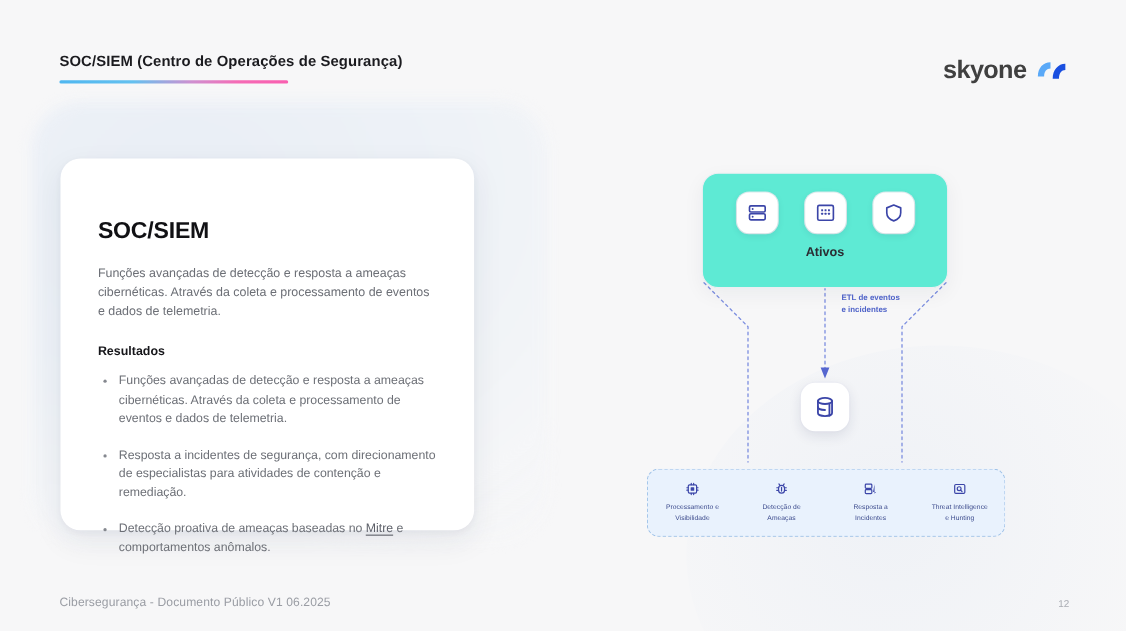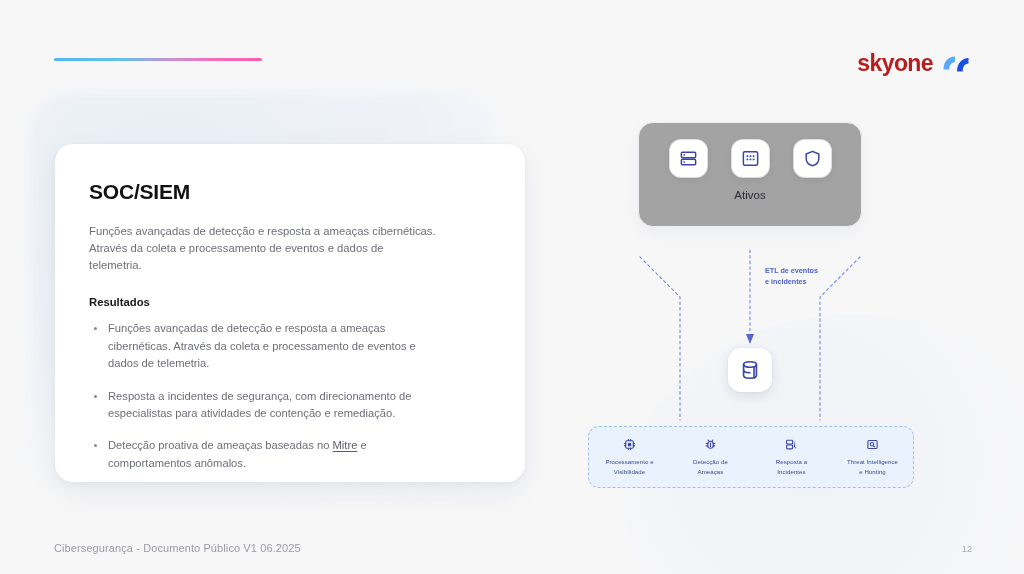--- a/index.html
+++ b/index.html
@@ -40,32 +40,32 @@
   }
   .header-rule{
     margin-top:10px;
     width:208px;height:3px;border-radius:2px;
     background:linear-gradient(90deg,#4fb7f0 0%,#63c0ef 32%,#cf8fd0 58%,#f56bb5 78%,#f95fb0 100%);
   }
   .logo{
     position:absolute;right:52px;top:50px;
     display:flex;align-items:center;gap:9px;
   }
-  .logo-word{font-size:23px;font-weight:bold;color:#b91c1c;letter-spacing:-.6px;}
+  .logo-word{font-size:23px;font-weight:bold;color:#404040;letter-spacing:-.6px;}
   .logo-mark{width:30px;height:21px;display:block;}
 
   
   .card{
     position:absolute;left:55px;top:144px;
-    width:470px;height:338px;
+    width:376px;height:338px;
     background:#ffffff;
     border-radius:18px;
     box-shadow:0 10px 28px rgba(26,38,66,.07), 0 2px 6px rgba(26,38,66,.04);
     box-sizing:border-box;
-    padding:36px 32px 0 34px;
+    padding:54px 32px 0 34px;
   }
   .card-title{font-size:21px;font-weight:bold;color:#111114;letter-spacing:-.2px;margin:0;}
   .card-sub{font-size:9.5px;font-weight:bold;color:#1b1b1f;margin:9px 0 0;letter-spacing:.05px;}
   .card-desc{
     font-size:11.3px;color:#6c6f76;line-height:1.52;margin:19px 0 0;
     max-width:350px;
   }
   .card-results{font-size:11.3px;font-weight:bold;color:#16161a;margin:22px 0 0;}
   ul.bullets{margin:12px 0 0;padding:0 0 0 17px;list-style:none;}
   ul.bullets li{
@@ -76,25 +76,26 @@
   ul.bullets li:before{
     content:"";position:absolute;left:-12px;top:7px;
     width:3px;height:3px;border-radius:50%;background:#85888f;
   }
   .lnk{color:#5d6069;text-decoration:underline;text-underline-offset:2px;}
 
   
   .diagram{position:absolute;left:580px;top:120px;width:400px;height:380px;}
 
   .ativos-box{
-    position:absolute;left:58px;top:2px;
+    position:absolute;left:58px;top:37px;
     width:224px;height:105px;
-    background:#a3a3a3;border:1px solid #eceef2;border-radius:15px;
+    background:#5eead4;border:1px solid #eceef2;border-radius:15px;
     box-shadow:0 6px 18px rgba(26,38,66,.05);
     box-sizing:border-box;
+    font-weight:bold;
   }
   .ativos-icons{display:flex;justify-content:center;gap:25px;padding-top:17px;}
   .icon-tile{
     width:37px;height:37px;border-radius:11px;background:#fff;
     box-shadow:0 2px 7px rgba(30,40,80,.10), 0 0 0 1px rgba(236,238,242,.9);
     display:flex;align-items:center;justify-content:center;
   }
   .ativos-label{
     text-align:center;font-size:11.5px;color:#2b2d33;margin-top:12px;
   }
@@ -141,20 +142,21 @@
 </style>
 </head>
 <body>
 
 <div class="slide">
 
   <div class="blob"></div>
   <div class="blob2"></div>
 
   <div class="header">
+    <div class="header-title">SOC/SIEM (Centro de Operações de Segurança)</div>
     <div class="header-rule"></div>
   </div>
 
   <div class="logo">
     <span class="logo-word">skyone</span>
     <svg class="logo-mark" viewBox="0 0 30 21">
       <path d="M1.5 16.5 C1.5 8.5 6.5 3.5 13 3.5 L13 9.2 C9.6 9.2 7.2 11.8 7.2 16.5 Z" fill="#5aa9f8"></path>
       <path d="M10.5 18 C13.6 18 15.5 15.6 15.5 11.5 L15.5 4 L21.6 4 L21.6 11.5 C21.6 18.3 17.4 18 10.5 18 Z" fill="#5aa9f8" opacity="0"></path>
       <path d="M15 18.5 C15 10.5 20 5 26.5 5 L26.5 10.6 C23.1 10.6 20.7 13.6 20.7 18.5 Z" fill="#1a4fe0"></path>
       <path d="M12.6 3.4 L19.2 3.4 L19.2 9.2 L12.6 9.2 Z" fill="#5aa9f8" opacity="0"></path>

